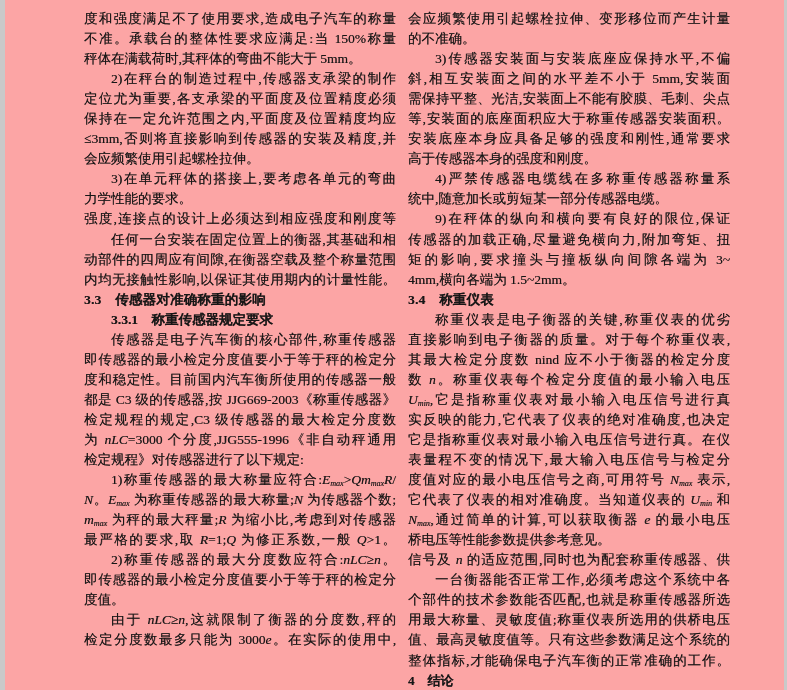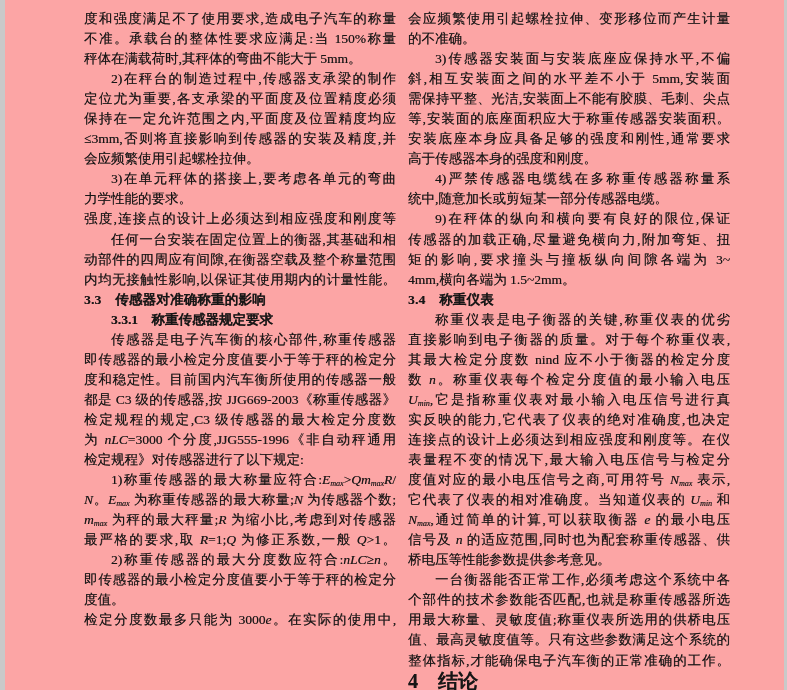--- a/index.html
+++ b/index.html
@@ -17,21 +17,21 @@
   .col-right { left:408px; width:322px; }
   .line {
     height:20.06px; line-height:20.06px; font-size:13.5px;
     text-justify:inter-character;
   }
   .line.just { text-align:justify; text-align-last:justify; }
   .line.end  { text-align:center; text-align-last:left; }
   .line.indent { text-indent:27px; }
   .line.h2 { font-weight:bold; letter-spacing:0.2px; }
   .line.h3 { font-weight:bold; }
-  .line.h1 { font-weight:bold; font-size:20px; }
+  .line.h1 { font-weight:bold; font-size:13px; }
   .line i   { font-style:italic; }
   .line sub { font-style:italic; font-size:8px; line-height:0; vertical-align:-2px; }
 </style>
 </head>
 <body>
 
 <div class="page" style="background: #fca5a5; color: rgb(22, 22, 22);">
   <div class="edge edge-left" style="background: rgb(201, 201, 201);"></div>
   <div class="edge edge-right" style="background: rgb(201, 201, 201);"></div>
   <div class="col col-left">
@@ -58,20 +58,21 @@
       <div class="line body just">检定规程的规定,C3 级传感器的最大检定分度数</div>
       <div class="line body just">为 <i>nLC</i>=3000 个分度,JJG555-1996《非自动秤通用</div>
       <div class="line body end">检定规程》对传感器进行了以下规定:</div>
       <div class="line body indent just">1)称重传感器的最大称量应符合:<i>E</i><sub>max</sub>&gt;<i>Qm</i><sub>max</sub><i>R</i>/</div>
       <div class="line body just"><i>N</i>。<i>E</i><sub>max</sub> 为称重传感器的最大称量;<i>N</i> 为传感器个数;</div>
       <div class="line body just"><i>m</i><sub>max</sub> 为秤的最大秤量;<i>R</i> 为缩小比,考虑到对传感器</div>
       <div class="line body just">最严格的要求,取 <i>R</i>=1;<i>Q</i> 为修正系数,一般 <i>Q</i>&gt;1。</div>
       <div class="line body indent just">2)称重传感器的最大分度数应符合:<i>nLC</i>≥<i>n</i>。</div>
       <div class="line body just">即传感器的最小检定分度值要小于等于秤的检定分</div>
       <div class="line body end">度值。</div>
+      <div class="line body indent just">由于 <i>nLC</i>≥<i>n</i>,这就限制了衡器的分度数,秤的</div>
       <div class="line body just">检定分度数最多只能为 3000<i>e</i>。在实际的使用中,</div>
     </div>
   <div class="col col-right">
       <div class="line body just">会应频繁使用引起螺栓拉伸、变形移位而产生计量</div>
       <div class="line body end">的不准确。</div>
       <div class="line body indent just">3)传感器安装面与安装底座应保持水平,不偏</div>
       <div class="line body just">斜,相互安装面之间的水平差不小于 5mm,安装面</div>
       <div class="line body just">需保持平整、光洁,安装面上不能有胶膜、毛刺、尖点</div>
       <div class="line body just">等,安装面的底座面积应大于称重传感器安装面积。</div>
       <div class="line body just">安装底座本身应具备足够的强度和刚性,通常要求</div>
@@ -82,27 +83,27 @@
       <div class="line body just">传感器的加载正确,尽量避免横向力,附加弯矩、扭</div>
       <div class="line body just">矩的影响,要求撞头与撞板纵向间隙各端为 3~</div>
       <div class="line body end">4mm,横向各端为 1.5~2mm。</div>
       <div class="line h2 end">3.4　称重仪表</div>
       <div class="line body indent just">称重仪表是电子衡器的关键,称重仪表的优劣</div>
       <div class="line body just">直接影响到电子衡器的质量。对于每个称重仪表,</div>
       <div class="line body just">其最大检定分度数 nind 应不小于衡器的检定分度</div>
       <div class="line body just">数 <i>n</i>。称重仪表每个检定分度值的最小输入电压</div>
       <div class="line body just"><i>U</i><sub>min</sub>,它是指称重仪表对最小输入电压信号进行真</div>
       <div class="line body just">实反映的能力,它代表了仪表的绝对准确度,也决定</div>
-      <div class="line body just">连接点的设计上必须达到相应强度和刚度等。在仪</div>
+      <div class="line body just">它是指称重仪表对最小输入电压信号进行真。在仪</div>
       <div class="line body just">表量程不变的情况下,最大输入电压信号与检定分</div>
       <div class="line body just">度值对应的最小电压信号之商,可用符号 <i>N</i><sub>max</sub> 表示,</div>
       <div class="line body just">它代表了仪表的相对准确度。当知道仪表的 <i>U</i><sub>min</sub> 和</div>
       <div class="line body just"><i>N</i><sub>max</sub>,通过简单的计算,可以获取衡器 <i>e</i> 的最小电压</div>
+      <div class="line body end">桥电压等性能参数提供参考意见。</div>
       <div class="line body just">信号及 <i>n</i> 的适应范围,同时也为配套称重传感器、供</div>
-      <div class="line body end">桥电压等性能参数提供参考意见。</div>
       <div class="line body indent just">一台衡器能否正常工作,必须考虑这个系统中各</div>
       <div class="line body just">个部件的技术参数能否匹配,也就是称重传感器所选</div>
       <div class="line body just">用最大称量、灵敏度值;称重仪表所选用的供桥电压</div>
       <div class="line body just">值、最高灵敏度值等。只有这些参数满足这个系统的</div>
       <div class="line body just">整体指标,才能确保电子汽车衡的正常准确的工作。</div>
       <div class="line h1 end">4　结论</div>
     </div>
 </div>
 
 </body></html>

